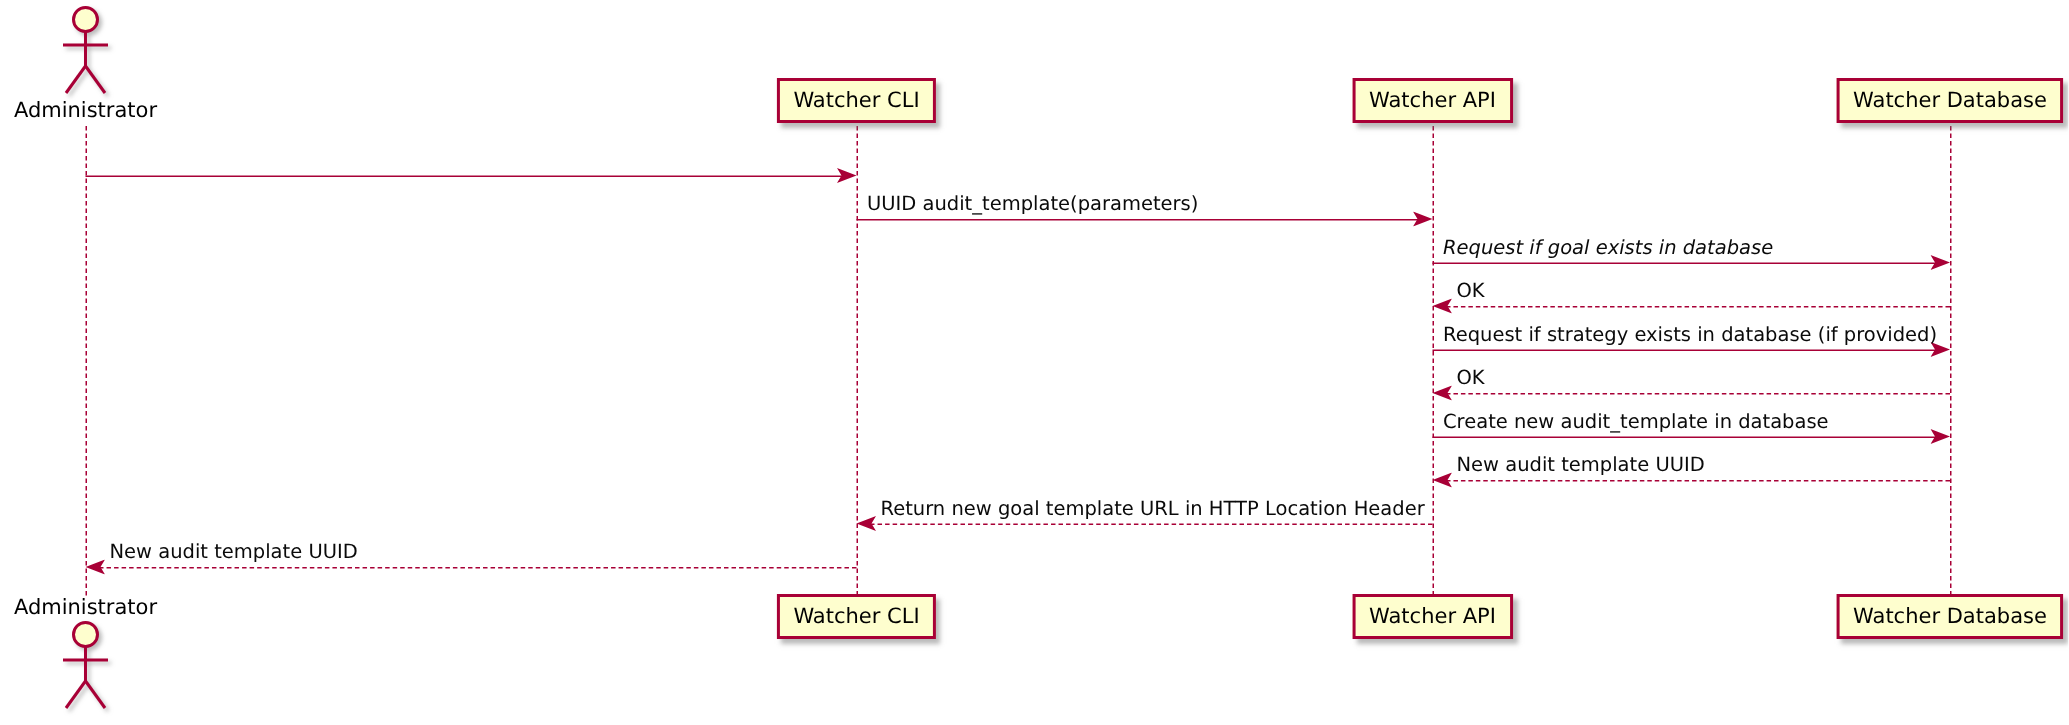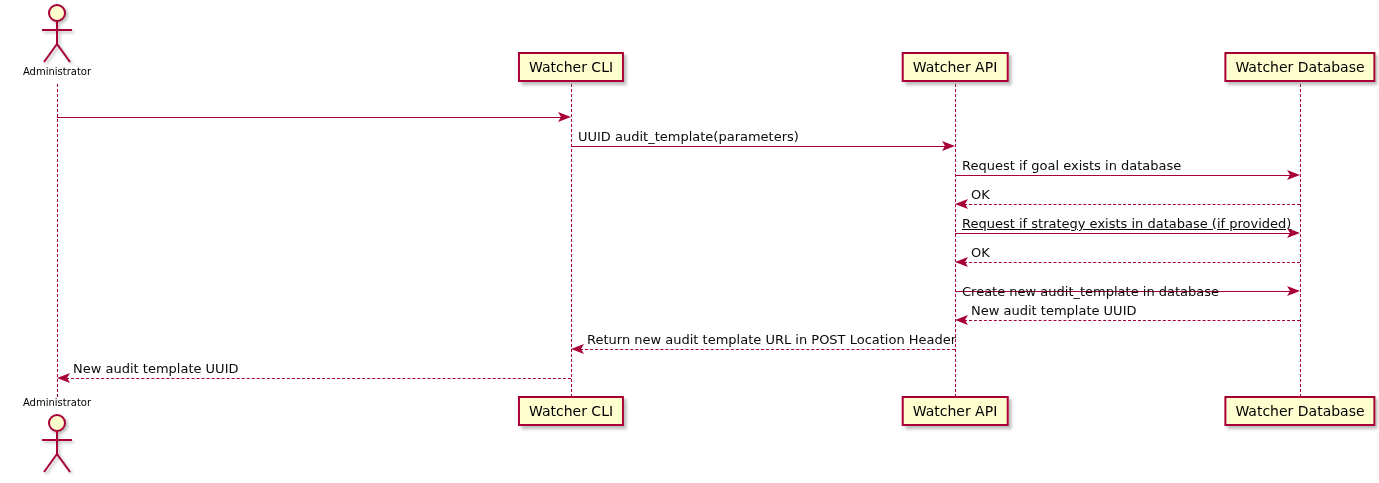--- a/index.html
+++ b/index.html
@@ -8,21 +8,21 @@
     font-family:"DejaVu Sans", sans-serif;
   }
   .lifeline{position:absolute;width:0;border-left:1px dashed #A80036;}
   .pbox{
     position:absolute;height:30px;display:flex;align-items:center;justify-content:center;
     background:#FEFECE;border:2px solid #A80036;box-shadow:3px 3px 3px rgba(120,120,120,.5);
     font-size:14px;color:#000;padding:0 9px;box-sizing:border-box;transform:translateX(-50%);
     white-space:nowrap;
   }
   .actor-label{
-    position:absolute;font-size:10px;color:#000;transform:translateX(-50%);white-space:nowrap;
+    position:absolute;font-size:14px;color:#000;transform:translateX(-50%);white-space:nowrap;
   }
   .actor-figure{
     position:absolute;transform:translateX(-50%);
     filter:drop-shadow(2.5px 2.5px 1.5px rgba(120,120,120,.5));
     line-height:0;
   }
   .msg-label{position:absolute;font-size:13px;color:#0a0a0a;white-space:nowrap;height:14px;}
   .msg-line{position:absolute;height:0;}
   .msg-line.solid{border-top:1px solid #A80036;}
   .msg-line.dashed{border-top:1px dashed #A80036;}
@@ -64,49 +64,49 @@
       </svg></div>
     <div class="msg-line solid" style="top: 145.5px; left: 571px; width: 375px;"></div>
     <div class="msg-arrow" style="top: 141px; left: 942px;"><svg width="13" height="10">
         <polygon points="0,0 13,5 0,10 3,5" fill="#A80036"></polygon>
       </svg></div>
     <div class="msg-label" style="top: 129px; left: 578px;">UUID audit_template(parameters)</div>
     <div class="msg-line solid" style="top: 174.5px; left: 955px; width: 336px;"></div>
     <div class="msg-arrow" style="top: 170px; left: 1287px;"><svg width="13" height="10">
         <polygon points="0,0 13,5 0,10 3,5" fill="#A80036"></polygon>
       </svg></div>
-    <div class="msg-label" style="top: 158px; left: 962px;">Request if goal exists in database</div>
+    <div class="msg-label" style="top: 158px; left: 962px; font-style: italic;">Request if goal exists in database</div>
     <div class="msg-line dashed" style="top: 203.5px; left: 964px; width: 336px;"></div>
     <div class="msg-arrow" style="top: 199px; left: 955px;"><svg width="13" height="10">
         <polygon points="13,0 0,5 13,10 10,5" fill="#A80036"></polygon>
       </svg></div>
     <div class="msg-label" style="top: 187px; left: 971px;">OK</div>
     <div class="msg-line solid" style="top: 232.5px; left: 955px; width: 336px;"></div>
     <div class="msg-arrow" style="top: 228px; left: 1287px;"><svg width="13" height="10">
         <polygon points="0,0 13,5 0,10 3,5" fill="#A80036"></polygon>
       </svg></div>
-    <div class="msg-label" style="top: 216px; left: 962px; text-decoration: underline;">Request if strategy exists in database (if provided)</div>
+    <div class="msg-label" style="top: 216px; left: 962px;">Request if strategy exists in database (if provided)</div>
     <div class="msg-line dashed" style="top: 261.5px; left: 964px; width: 336px;"></div>
     <div class="msg-arrow" style="top: 257px; left: 955px;"><svg width="13" height="10">
         <polygon points="13,0 0,5 13,10 10,5" fill="#A80036"></polygon>
       </svg></div>
     <div class="msg-label" style="top: 245px; left: 971px;">OK</div>
     <div class="msg-line solid" style="top: 290.5px; left: 955px; width: 336px;"></div>
     <div class="msg-arrow" style="top: 286px; left: 1287px;"><svg width="13" height="10">
         <polygon points="0,0 13,5 0,10 3,5" fill="#A80036"></polygon>
       </svg></div>
-    <div class="msg-label" style="top: 284px; left: 962px; text-align: center;">Create new audit_template in database</div>
+    <div class="msg-label" style="top: 274px; left: 962px; text-align: center;">Create new audit_template in database</div>
     <div class="msg-line dashed" style="top: 319.5px; left: 964px; width: 336px;"></div>
     <div class="msg-arrow" style="top: 315px; left: 955px;"><svg width="13" height="10">
         <polygon points="13,0 0,5 13,10 10,5" fill="#A80036"></polygon>
       </svg></div>
     <div class="msg-label" style="top: 303px; left: 971px;">New audit template UUID</div>
     <div class="msg-line dashed" style="top: 348.5px; left: 580px; width: 375px;"></div>
     <div class="msg-arrow" style="top: 344px; left: 571px;"><svg width="13" height="10">
         <polygon points="13,0 0,5 13,10 10,5" fill="#A80036"></polygon>
       </svg></div>
-    <div class="msg-label" style="top: 332px; left: 587px;">Return new audit template URL in POST Location Header</div>
+    <div class="msg-label" style="top: 332px; left: 587px;">Return new goal template URL in HTTP Location Header</div>
     <div class="msg-line dashed" style="top: 377.5px; left: 66px; width: 505px;"></div>
     <div class="msg-arrow" style="top: 373px; left: 57px;"><svg width="13" height="10">
         <polygon points="13,0 0,5 13,10 10,5" fill="#A80036"></polygon>
       </svg></div>
     <div class="msg-label" style="top: 361px; left: 73px;">New audit template UUID</div>
   </div>
 
 </body></html>

